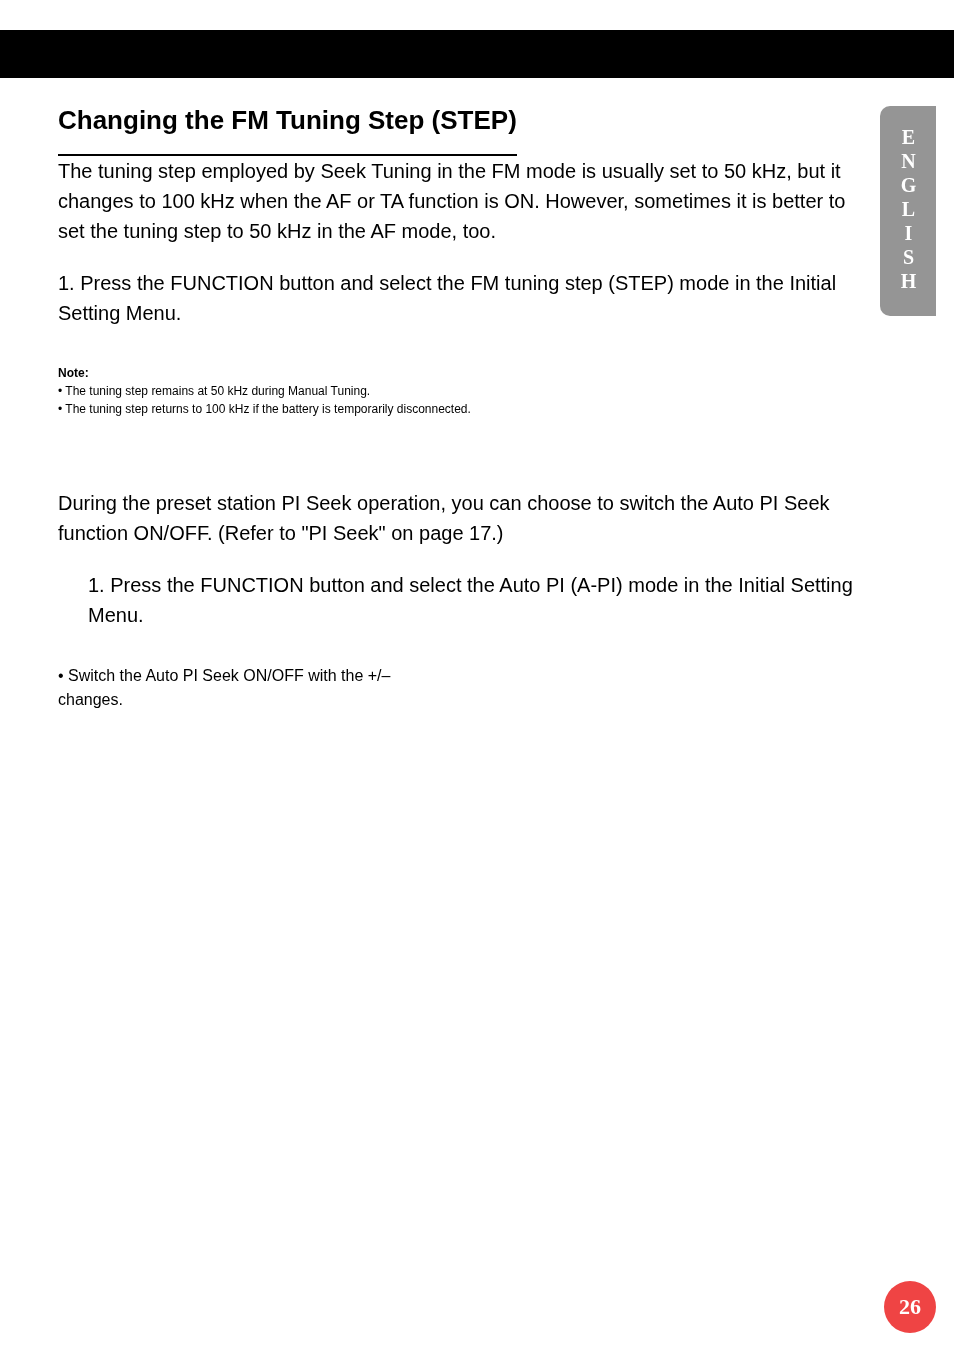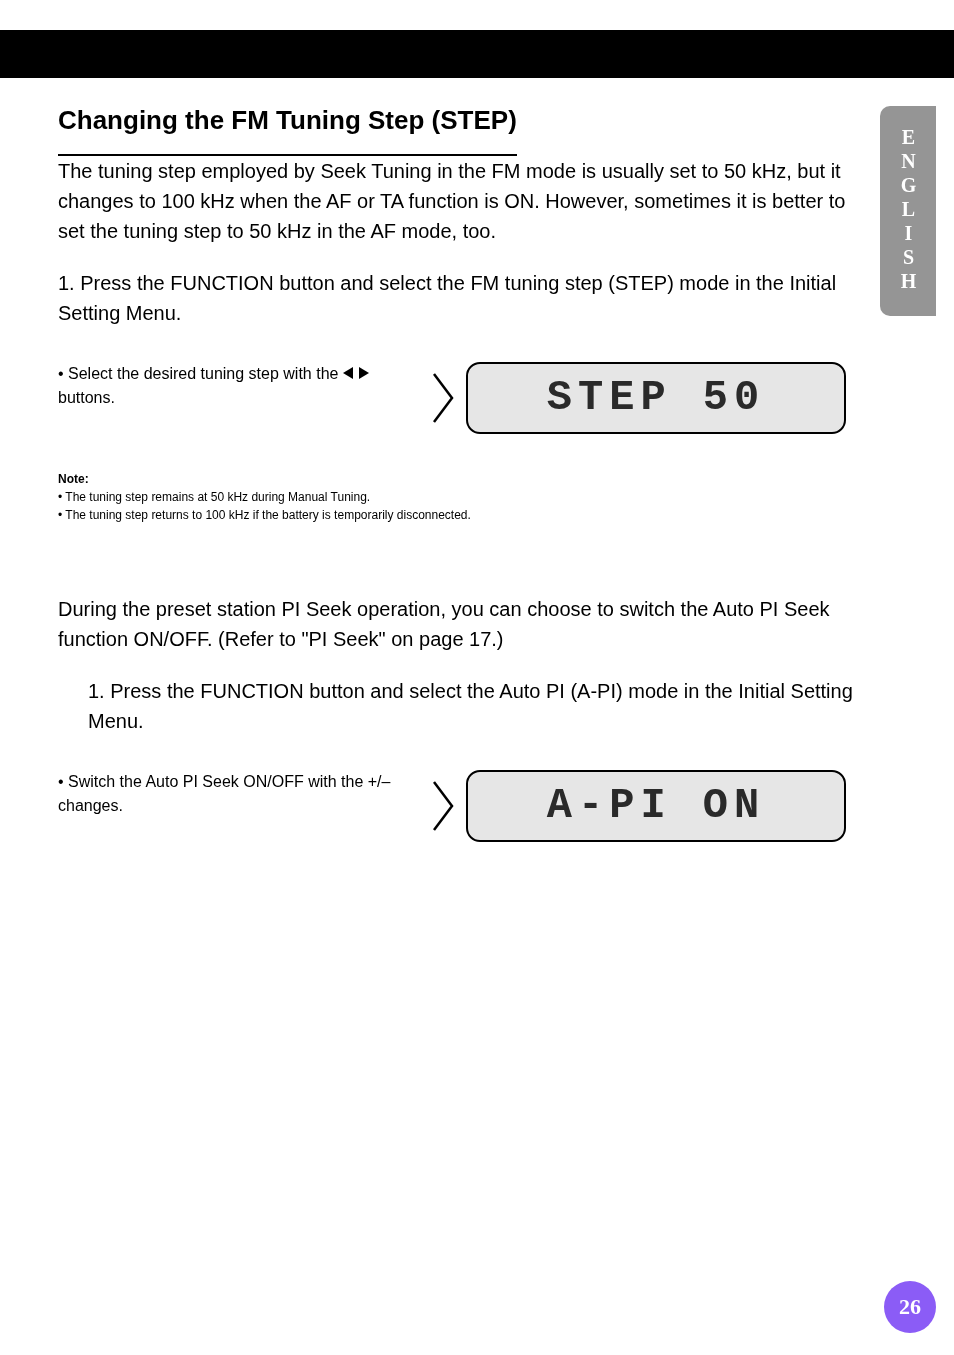--- a/index.html
+++ b/index.html
@@ -15,21 +15,21 @@
   .body-text { font-size: 20px; line-height: 1.5; color: #000000; }
   .step-row { display: flex; align-items: flex-start; margin-top: 34px; }
   .step-left { width: 370px; padding-right: 20px; }
   .step-note { font-size: 16px; line-height: 1.5; }
   .display { display: flex; align-items: center; }
   .display-arrow { width: 30px; height: 56px; margin-right: 8px; }
   .lcd { width: 380px; height: 72px; border: 2px solid #000; border-radius: 14px; background: #e6e6e6; display: flex; align-items: center; justify-content: center; font-family: "Courier New", monospace; font-size: 42px; letter-spacing: 6px; color: #2a2a2a; font-weight: bold; }
   .note-block { margin-top: 36px; font-size: 12px; line-height: 1.5; }
   .note-label { font-weight: bold; }
   .second-section { margin-top: 70px; }
-  .pagecircle { position: absolute; right: 18px; bottom: 22px; width: 52px; height: 52px; border-radius: 50%; background: #8b5cf6; color: #fff; display: flex; align-items: center; justify-content: center; font-weight: bold; font-size: 22px; font-family: "Times New Roman", serif; }
+  .pagecircle { position: absolute; right: 18px; bottom: 22px; width: 52px; height: 52px; border-radius: 50%; background: #ef4444; color: #fff; display: flex; align-items: center; justify-content: center; font-weight: bold; font-size: 22px; font-family: "Times New Roman", serif; }
   .tri-left, .tri-right { display:inline-block; width:0; height:0; border-top:6px solid transparent; border-bottom:6px solid transparent; }
   .tri-left { border-right:10px solid #000; margin-right:2px;}
   .tri-right { border-left:10px solid #000; margin-left:2px;}
 </style>
 </head>
 <body>
 
 <div class="page">
   <div class="blackbar"></div>
 
@@ -39,56 +39,37 @@
 
   <div class="content">
 
 
     <div>
       <div class="sub-heading">Changing the FM Tuning Step (STEP)</div>
       <div class="body-text">The tuning step employed by Seek Tuning in the FM mode is usually set to 50 kHz, but it changes to 100 kHz when the AF or TA function is ON. However, sometimes it is better to set the tuning step to 50 kHz in the AF mode, too.</div>
 
       <div class="body-text" style="margin-top:22px;">1. Press the FUNCTION button and select the FM tuning step (STEP) mode in the Initial Setting Menu.</div>
 
-      <div class="step-row">
-        <div class="step-left">
-          <div class="step-note">
-            <span>• Select the desired tuning step with the </span><span class="tri-left"></span><span style="display:inline-block;width:2px;"></span><span class="tri-right"></span><span> buttons.</span>
-          </div>
-        </div>
-        <div class="display">
-          <svg class="display-arrow" viewBox="0 0 30 56">
-            <polyline points="6,4 24,28 6,52" fill="none" stroke="#000" stroke-width="2.5"></polyline>
-          </svg>
-          <div class="lcd">STEP 50</div>
-        </div>
-      </div>
 
       <div class="note-block">
         <span class="note-label">Note:</span>
         <div>• The tuning step remains at 50 kHz during Manual Tuning.</div>
         <div>• The tuning step returns to 100 kHz if the battery is temporarily disconnected.</div>
       </div>
     </div>
 
     <div class="second-section">
       <div class="body-text">During the preset station PI Seek operation, you can choose to switch the Auto PI Seek function ON/OFF. (Refer to "PI Seek" on page 17.)</div>
 
       <div class="body-text" style="margin-top:22px;margin-left:30px;">1. Press the FUNCTION button and select the Auto PI (A-PI) mode in the Initial Setting Menu.</div>
 
       <div class="step-row">
         <div class="step-left">
           <div class="step-note">• Switch the Auto PI Seek ON/OFF with the +/– changes.</div>
         </div>
-        <div class="display">
-          <svg class="display-arrow" viewBox="0 0 30 56">
-            <polyline points="6,4 24,28 6,52" fill="none" stroke="#000" stroke-width="2.5"></polyline>
-          </svg>
-          <div class="lcd">A-PI ON</div>
-        </div>
       </div>
     </div>
 
   </div>
 
   <div class="pagecircle">
     <span>26</span>
   </div>
 </div>
 

